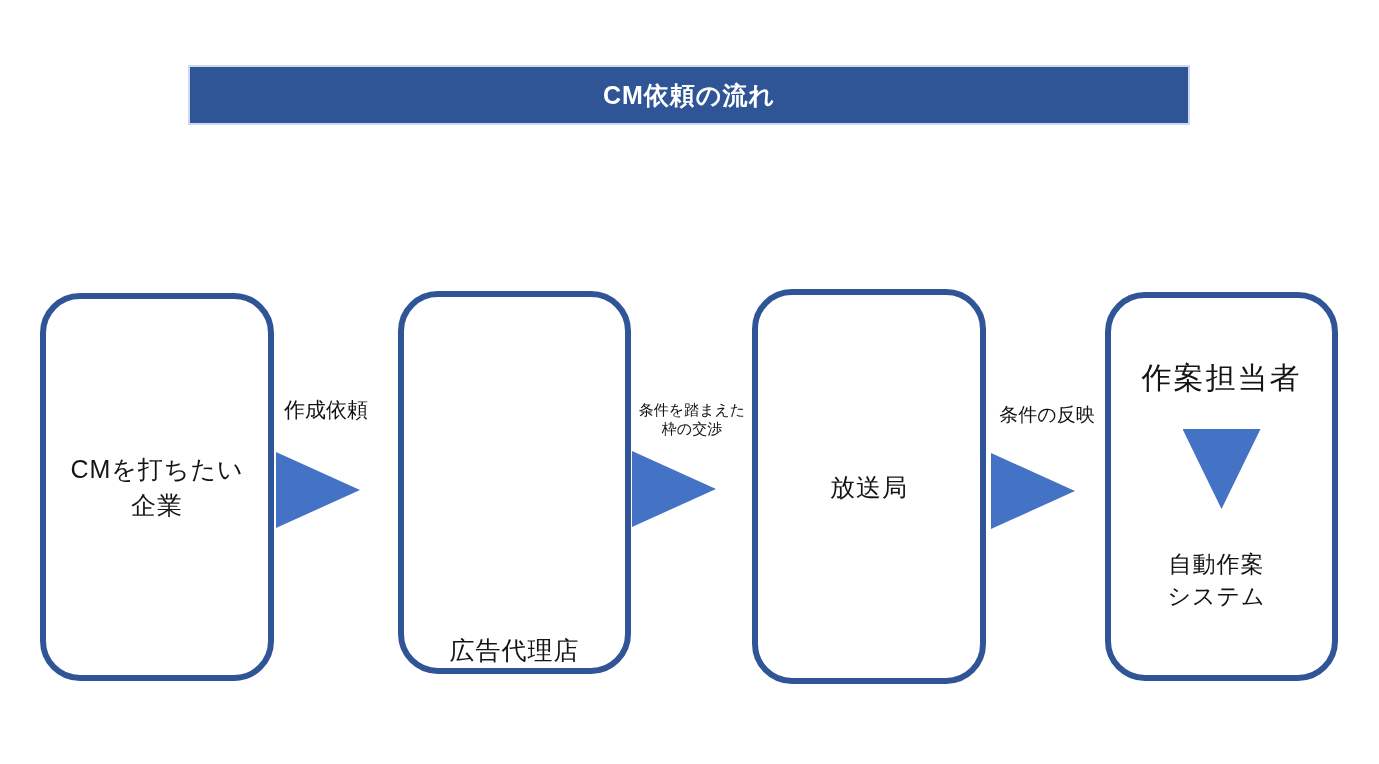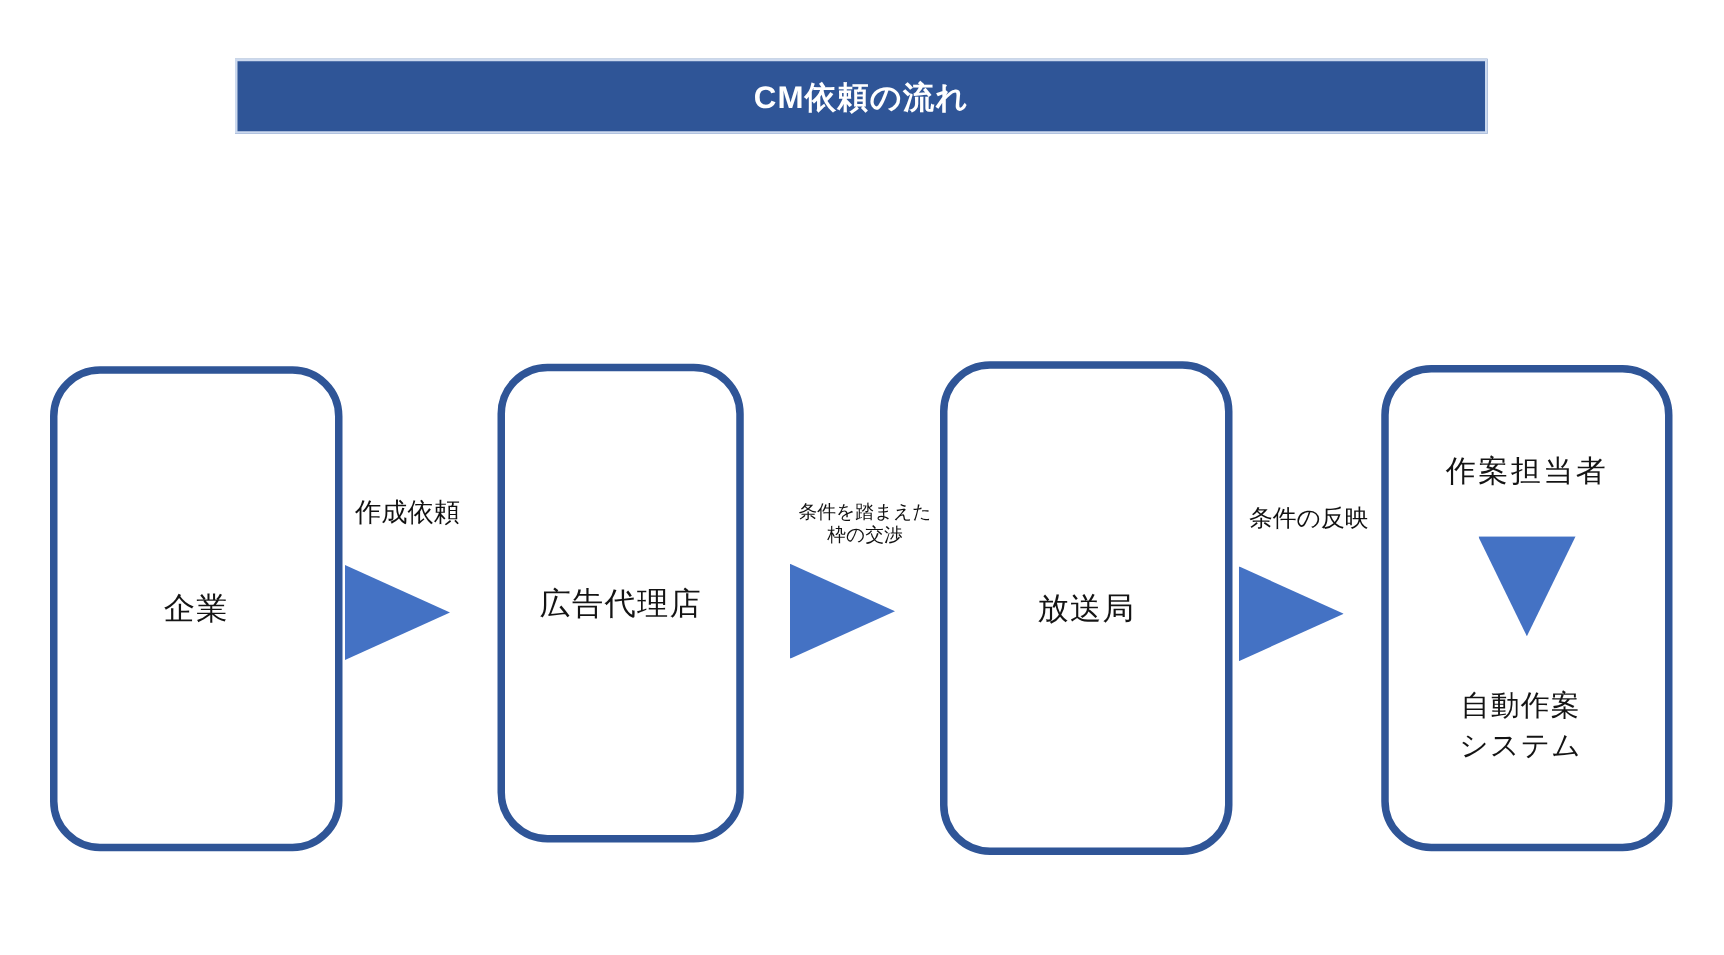--- a/index.html
+++ b/index.html
@@ -13,21 +13,21 @@
     width: 1379px;
     height: 764px;
     background: #ffffff;
     overflow: hidden;
   }
 
   
   .banner {
     position: absolute;
     left: 188px;
-    top: 47px;
+    top: 65px;
     width: 1002px;
     height: 60px;
     box-sizing: border-box;
     background: #2F5597;
     border: 2px solid #ccd9ee;
     display: flex;
     align-items: center;
     justify-content: center;
     color: #ffffff;
     font-size: 25px;
@@ -45,21 +45,21 @@
     display: flex;
     align-items: center;
     justify-content: center;
     text-align: center;
     color: #141414;
     font-size: 25px;
     line-height: 36px;
     letter-spacing: 1px;
   }
   .box-1 { left: 40px;   top: 293px; width: 234px; height: 388px; }
-  .box-2 { left: 398px;  top: 291px; width: 197px; height: 383px; }
+  .box-2 { left: 398px;  top: 291px; width: 233px; height: 383px; align-items: flex-end; }
   .box-3 { left: 752px;  top: 289px; width: 234px; height: 395px; }
   .box-4 { left: 1105px; top: 292px; width: 233px; height: 389px; display: block; }
 
   
   .tri-right {
     position: absolute;
     width: 84px;
     height: 76px;
     background: #4472C4;
     clip-path: polygon(0 0, 100% 50%, 0 100%);
@@ -76,21 +76,21 @@
   }
   .label-1 { left: 264px; top: 396px; width: 124px; font-size: 21px; }
   .label-2 { left: 620px; top: 400px; width: 144px; font-size: 15px; line-height: 19px; }
   .label-3 { left: 984px; top: 402px; width: 126px; font-size: 19px; }
 
   
   .b4-top {
     position: absolute;
     top: 62px; left: 0; right: 0;
     text-align: center;
-    font-size: 24px;
+    font-size: 30px;
     letter-spacing: 2px;
     color: #141414;
   }
   .b4-arrow {
     position: absolute;
     top: 131px;
     left: 50%;
     transform: translateX(-50%);
     width: 78px;
     height: 80px;
@@ -111,20 +111,21 @@
 <body>
 
 <div class="canvas">
 
   <div class="banner">
     <span>CM依頼の流れ</span>
   </div>
 
   <div class="box box-1">
     <div>
+      <div>CMを打ちたい</div>
       <div>企業</div>
     </div>
   </div>
 
   <div class="conn-label label-1">
     <div>作成依頼</div>
   </div>
   <div class="tri-right arrow-1"></div>
 
   <div class="box box-2">

